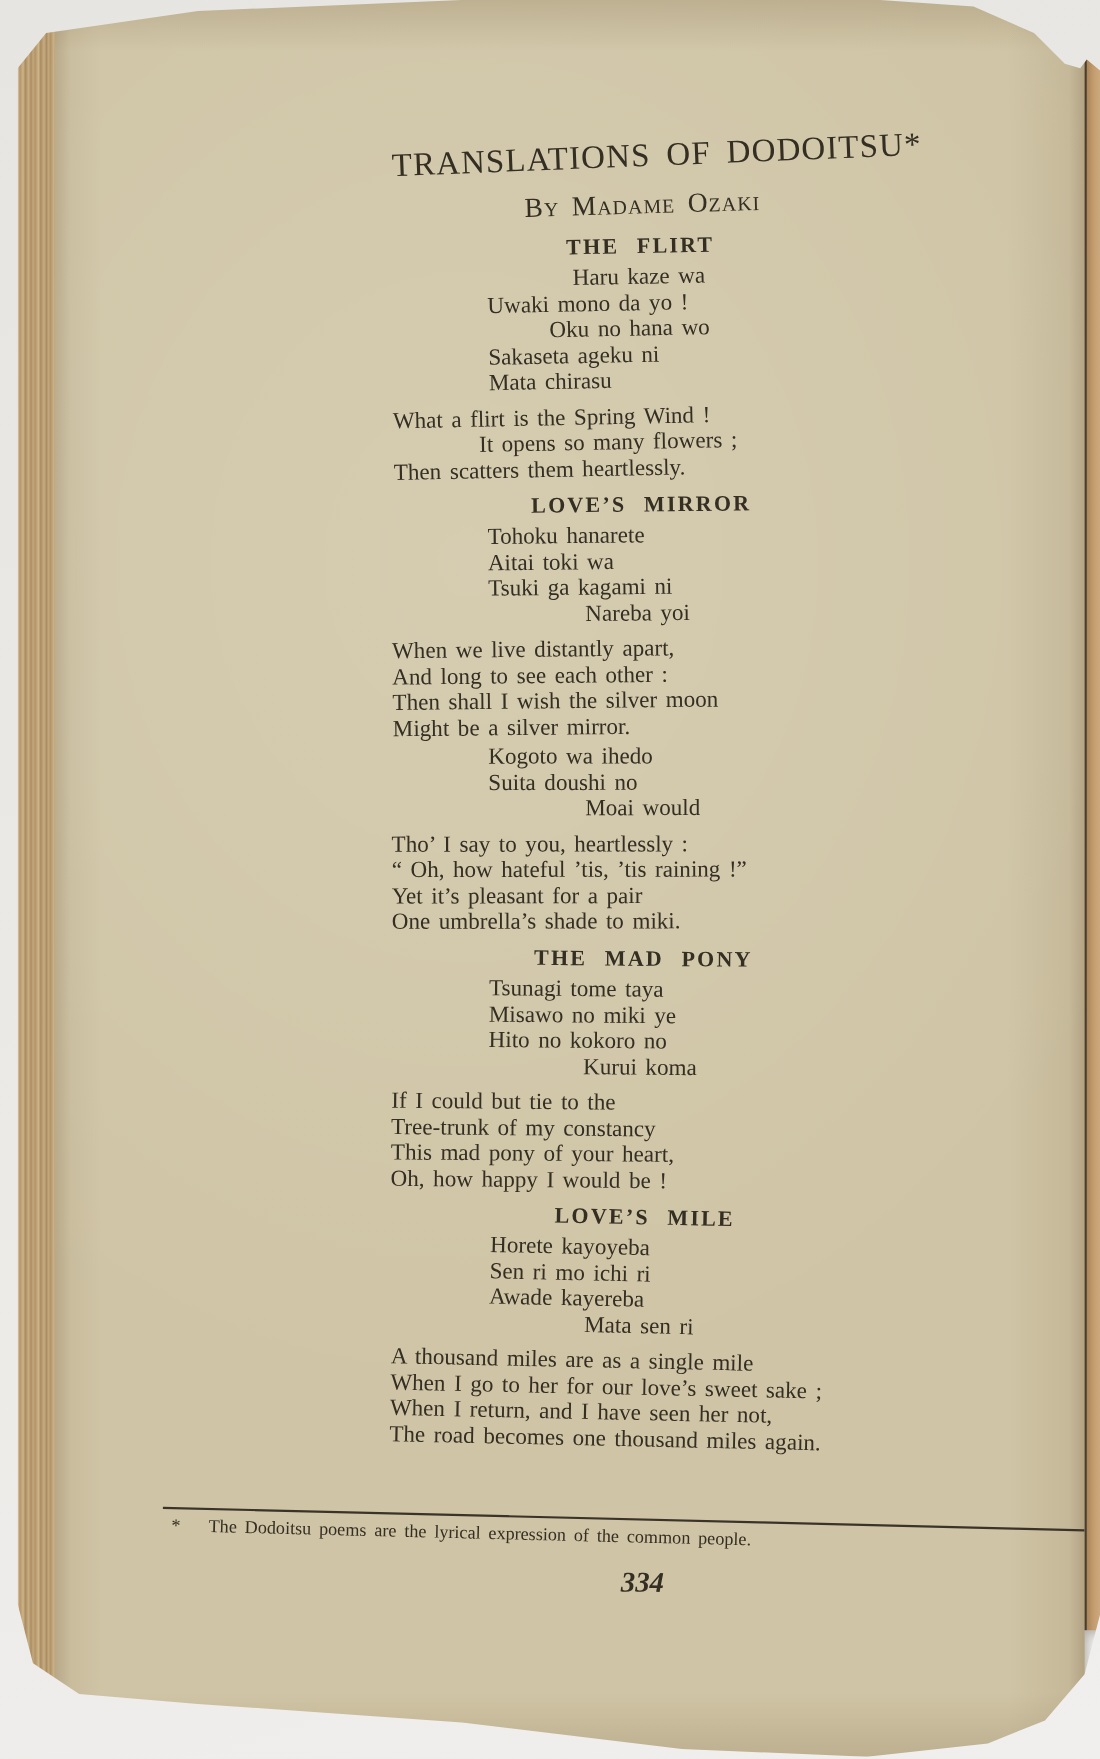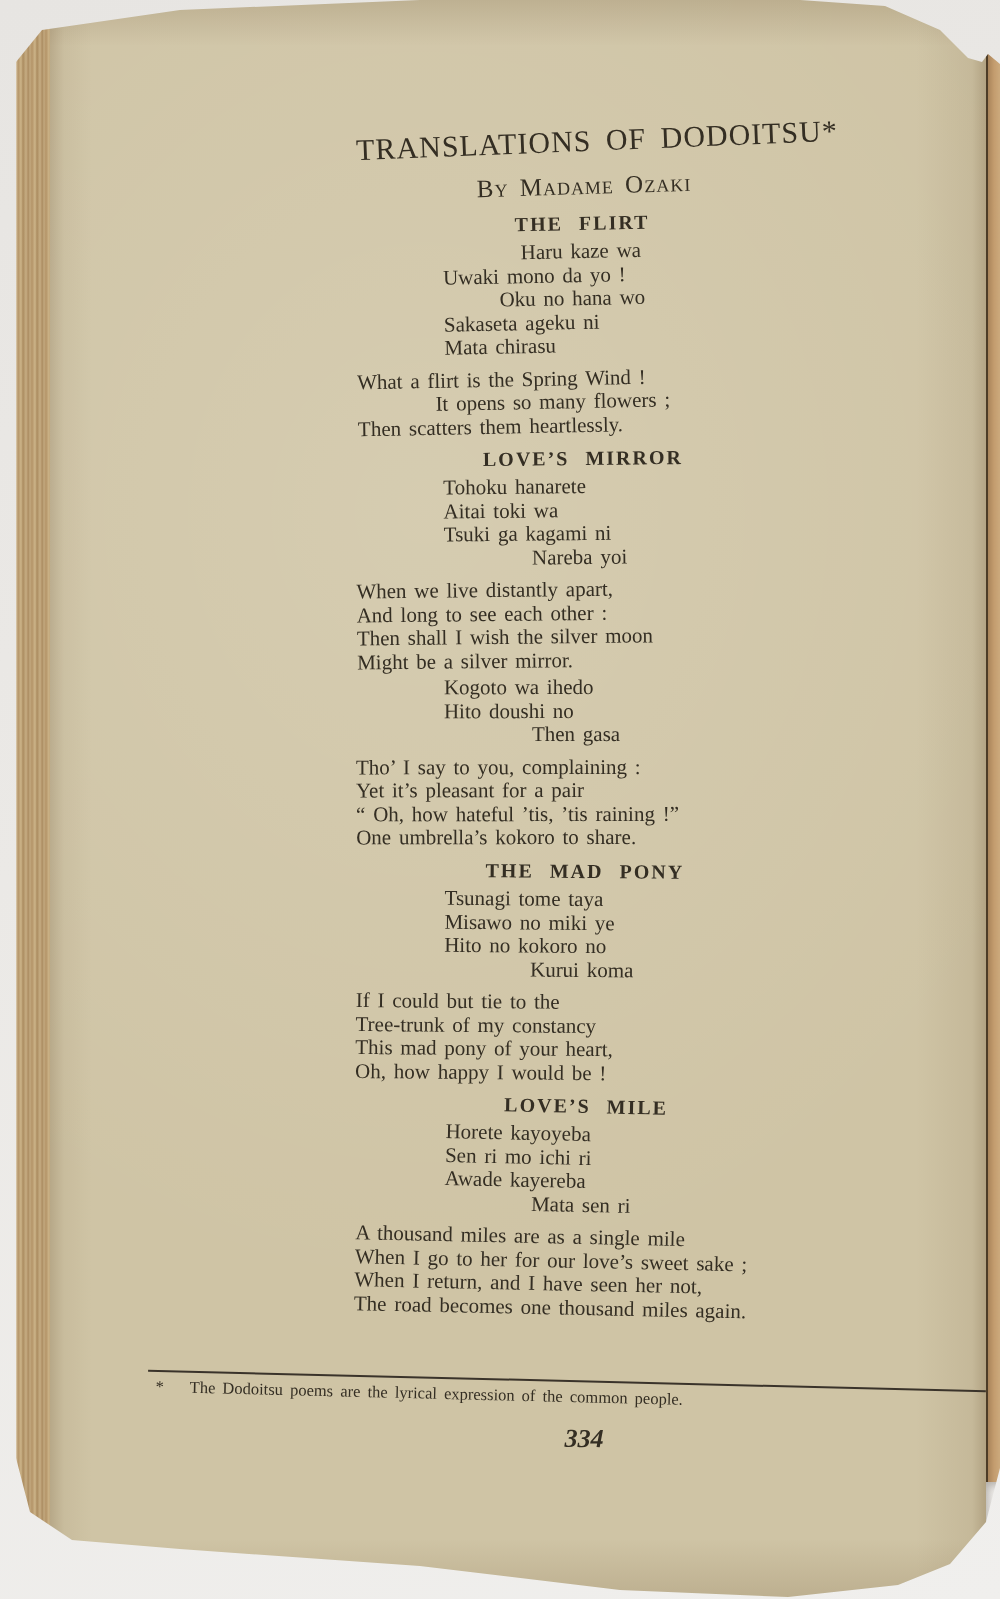--- a/index.html
+++ b/index.html
@@ -138,28 +138,28 @@
             <div class="line" style="padding-left: 0px;">When we live distantly apart,</div>
             <div class="line" style="padding-left: 0px;">And long to see each other :</div>
             <div class="line" style="padding-left: 0px;">Then shall I wish the silver moon</div>
             <div class="line" style="padding-left: 0px;">Might be a silver mirror.</div>
           </div>
       </div>
 
       <div class="section s3">
         <div class="verse jp">
             <div class="line" style="padding-left: 0px;">Kogoto wa ihedo</div>
-            <div class="line" style="padding-left: 0px;">Hito doushi no</div>
-            <div class="line" style="padding-left: 88px;">Then gasa</div>
-          </div>
-        <div class="verse en">
-            <div class="line" style="padding-left: 0px;">Tho’ I say to you, complaining :</div>
+            <div class="line" style="padding-left: 0px;">Suita doushi no</div>
+            <div class="line" style="padding-left: 88px;">Moai would</div>
+          </div>
+        <div class="verse en">
+            <div class="line" style="padding-left: 0px;">Tho’ I say to you, heartlessly :</div>
+            <div class="line" style="padding-left: 0px;">“ Oh, how hateful ’tis, ’tis raining !”</div>
             <div class="line" style="padding-left: 0px;">Yet it’s pleasant for a pair</div>
-            <div class="line" style="padding-left: 0px;">“ Oh, how hateful ’tis, ’tis raining !”</div>
-            <div class="line" style="padding-left: 0px;">One umbrella’s kokoro to share.</div>
+            <div class="line" style="padding-left: 0px;">One umbrella’s shade to miki.</div>
           </div>
       </div>
 
       <div class="section s4">
         <div class="heading">THE MAD PONY</div>
         <div class="verse jp">
             <div class="line" style="padding-left: 0px;">Tsunagi tome taya</div>
             <div class="line" style="padding-left: 0px;">Misawo no miki ye</div>
             <div class="line" style="padding-left: 0px;">Hito no kokoro no</div>
             <div class="line" style="padding-left: 86px;">Kurui koma</div>

